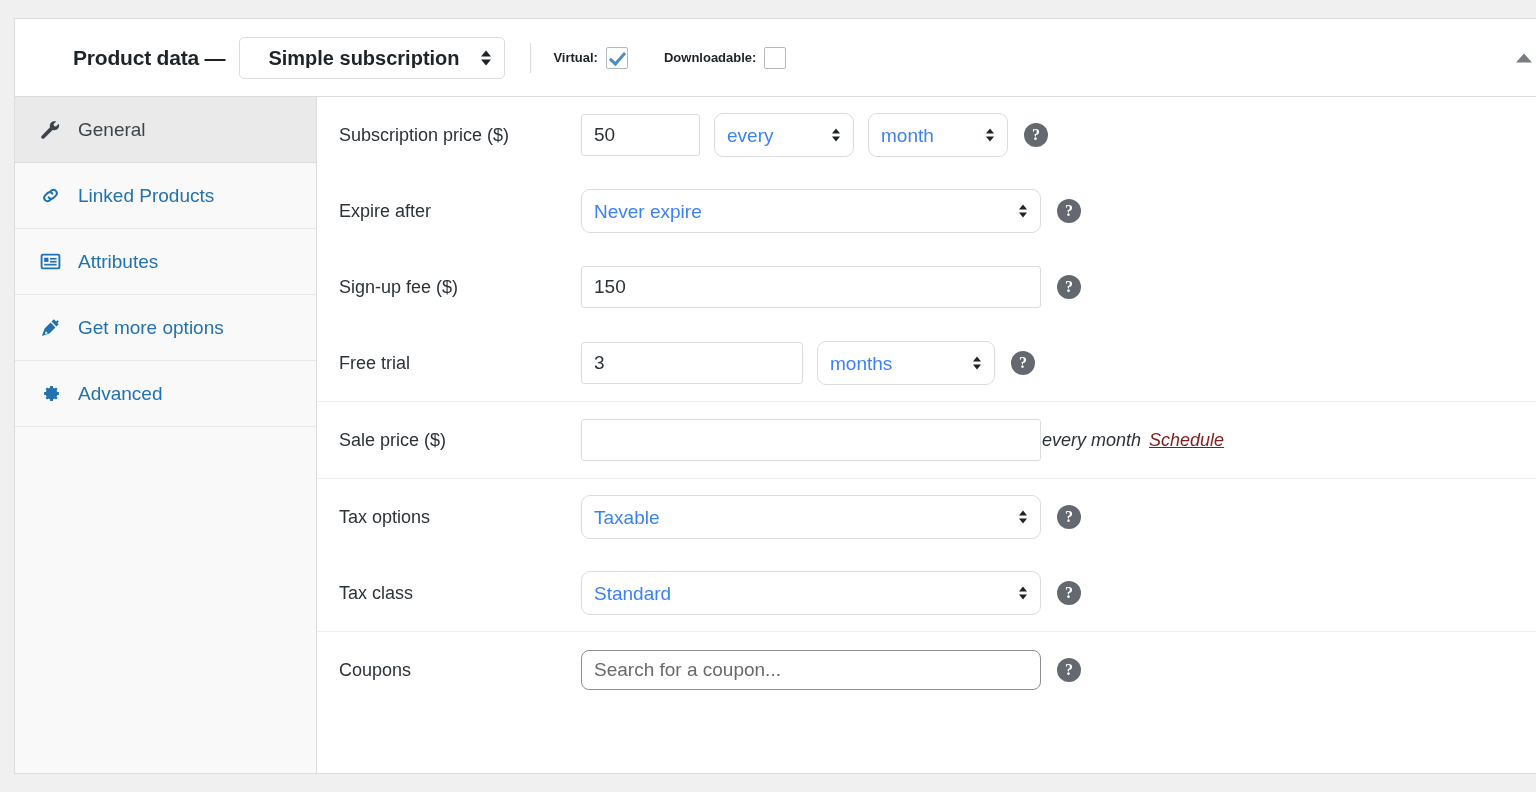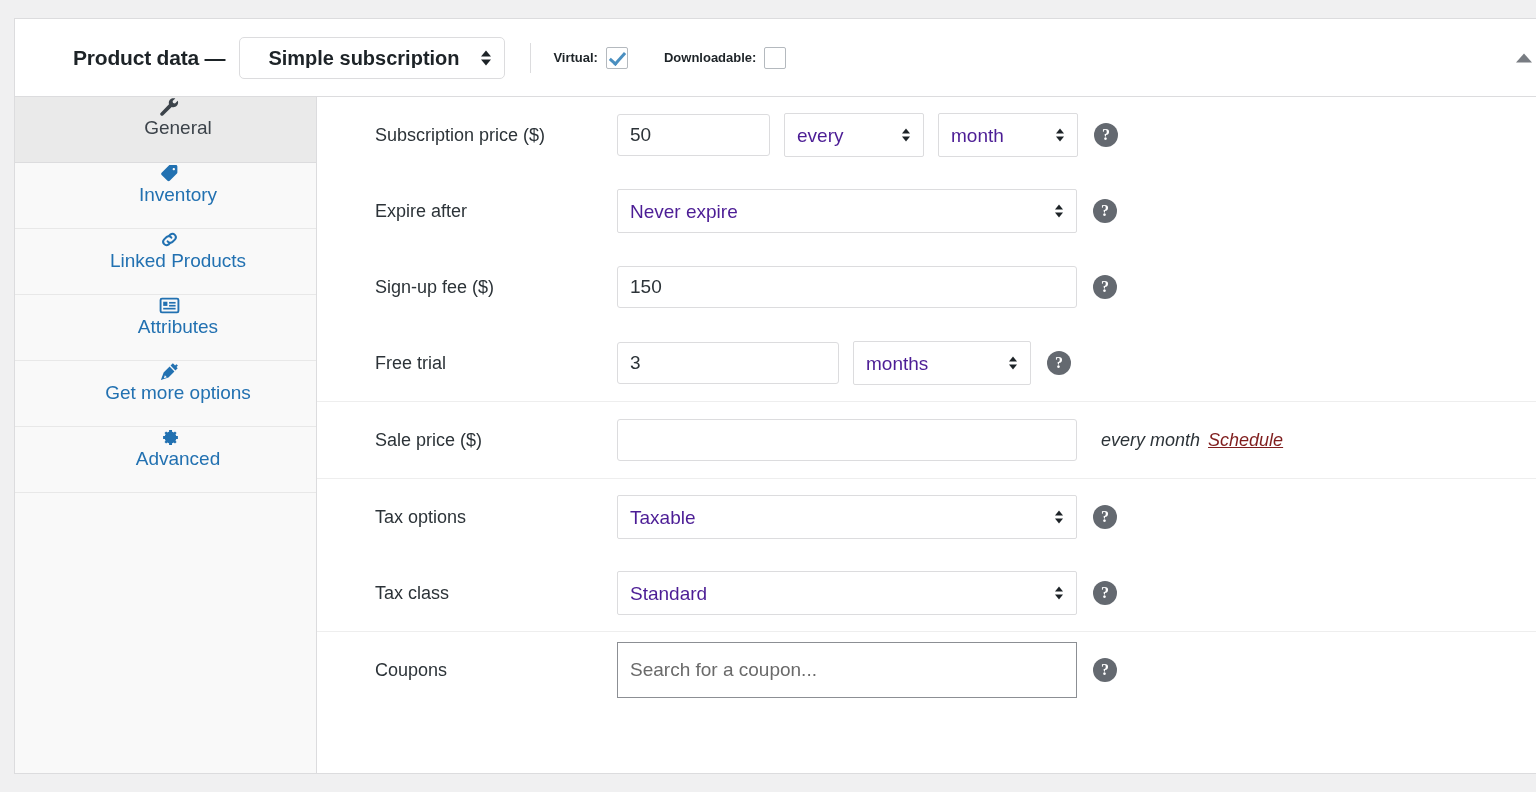--- a/index.html
+++ b/index.html
@@ -119,90 +119,89 @@
     border-right: 1px solid #dcdcde;
   }
   .tab {
     height: 66px;
     display: flex; align-items: center;
     padding-left: 25px;
     border-bottom: 1px solid #e8e8e8;
     cursor: pointer;
     color: #2271b1;
     font-size: 19px;
-    flex-direction: column;
   }
   .tab.active { background: #eaeaea; color: #3c434a; border-bottom-color: #dcdcde; }
   .tab .ticon {
     width: 26px; margin-right: 12px;
     display: flex; align-items: center; justify-content: flex-start;
     flex: none;
   }
   .tab svg { display: block; }
 
   
   #content { flex: 1 1 auto; min-width: 0; }
   .group { border-bottom: 1px solid #eeeeee; }
   .group:last-child { border-bottom: none; }
   .row {
     display: flex; align-items: center;
     height: 76px;
     padding-left: 22px;
   }
   .row .lbl {
     width: 242px; flex: none;
-    font-size: 18px; color: #2c3338; margin-left: 36px;
+    font-size: 18px; color: #2c3338;
   }
   .ctl { display: flex; align-items: center; }
 
   input.txt, .fakeinput {
     font-family: "Liberation Sans", sans-serif;
     font-size: 19px;
     color: #2c3338;
     background: #fff;
     border: 1px solid #dcdcde;
     border-radius: 3px;
     height: 42px;
     padding: 0 12px;
     outline: none;
   }
   input.txt::placeholder { color: #6a6a6a; }
 
   select.fld {
     -webkit-appearance: none; appearance: none;
     font-family: "Liberation Sans", sans-serif;
     font-size: 19px;
-    color: #4c1d95;
+    color: #3b82f6;
     background: #fff;
     border: 1px solid #dcdcde;
-    border-radius: 2px;
+    border-radius: 9px;
     height: 44px;
     padding: 0 36px 0 12px;
     outline: none;
   }
   .selwrap { position: relative; display: inline-block; }
 
-  .w-sm   { width: 153px; }
+  .w-sm   { width: 119px; }
   .w-md   { width: 140px; }
   .w-lg   { width: 222px; }
   .w-xl   { width: 460px; }
   .w-xxl  { width: 178px; }
 
   .help {
     width: 24px; height: 24px; border-radius: 50%;
     background: #646970; color: #fff;
     font-size: 16px; font-weight: bold;
     display: flex; align-items: center; justify-content: center;
     margin-left: 16px; flex: none; cursor: pointer;
     font-family: "Liberation Serif", serif;
   }
 
   .suffix-txt {
     font-size: 18px; font-style: italic; color: #2c3338;
-    margin-left: 24px;
+    margin-left: 1px;
   }
   a.sched {
     font-size: 18px; font-style: italic;
     color: #7f1d1d; text-decoration: underline;
     margin-left: 8px; cursor: pointer;
   }
   .gap14 { width: 14px; flex: none; }
 </style>
 </head>
 <body>
@@ -245,28 +244,20 @@
 
       <div class="tab active">
         <span class="ticon">
           <svg width="20" height="20" viewBox="0 0 20 20" fill="#3c434a">
             <path d="M14.5 1.2c-2.6 0-4.7 2.1-4.7 4.7 0 .5.1 1 .2 1.4L1.6 16c-.6.6-.6 1.5 0 2.1l.3.3c.6.6 1.5.6 2.1 0l8.7-8.4c.5.2 1.1.3 1.7.3 2.6 0 4.7-2.1 4.7-4.7 0-.7-.1-1.3-.4-1.8l-2.7 2.7-2-.4-.4-2 2.7-2.7c-.5-.2-1.1-.2-1.8-.2z"></path>
           </svg>
         </span>
         <span>General</span>
       </div>
 
-      <div class="tab">
-        <span class="ticon">
-          <svg width="21" height="21" viewBox="0 0 20 20" fill="#2271b1">
-            <path d="M2.5 9.3 9.4 2.4c.3-.3.7-.4 1.1-.4h5.6c.8 0 1.4.6 1.4 1.4v5.6c0 .4-.2.8-.4 1.1l-6.9 6.9c-.6.6-1.5.6-2.1 0L2.5 11.4c-.6-.6-.6-1.5 0-2.1zm11.6-4.5c-.6 0-1.1.5-1.1 1.1s.5 1.1 1.1 1.1 1.1-.5 1.1-1.1-.5-1.1-1.1-1.1z"></path>
-          </svg>
-        </span>
-        <span>Inventory</span>
-      </div>
 
       <div class="tab">
         <span class="ticon">
           <svg width="21" height="21" viewBox="0 0 20 20" fill="none" stroke="#2271b1" stroke-width="1.9" stroke-linecap="round">
             <path d="M8.2 11.8a3.2 3.2 0 0 0 4.8.35l2.3-2.3a3.2 3.2 0 0 0-4.5-4.5l-1.3 1.3"></path>
             <path d="M11.8 8.2a3.2 3.2 0 0 0-4.8-.35l-2.3 2.3a3.2 3.2 0 0 0 4.5 4.5l1.3-1.3"></path>
           </svg>
         </span>
         <span>Linked Products</span>
       </div>
@@ -422,21 +413,21 @@
             </span>
             <span class="help">?</span>
           </div>
         </div>
       </div>
 
       <div class="group">
         <div class="row">
           <div class="lbl">Coupons</div>
           <div class="ctl">
-            <input class="txt w-xl" type="text" style="height: 56px; border-radius: 0; border-color: rgb(140, 143, 148);" placeholder="Search for a coupon...">
+            <input class="txt w-xl" type="text" style="height: 40px; border-radius: 8px; border-color: rgb(140, 143, 148);" placeholder="Search for a coupon...">
             <span class="help">?</span>
           </div>
         </div>
       </div>
 
     </div>
   </div>
 </div>
 
 </body></html>

